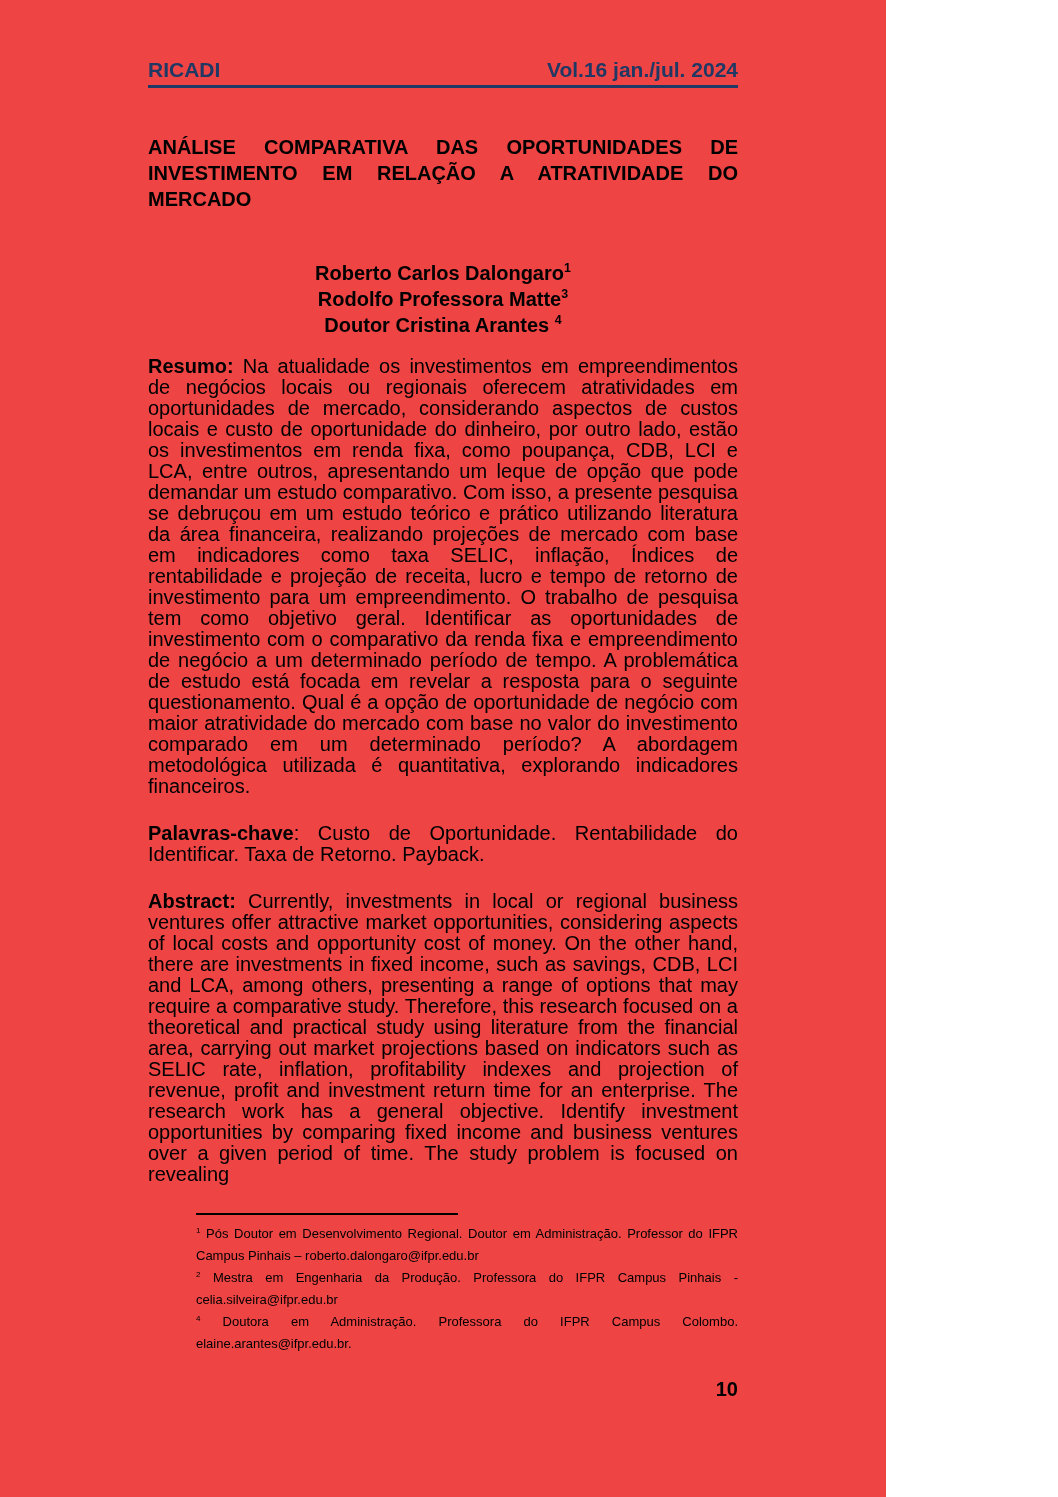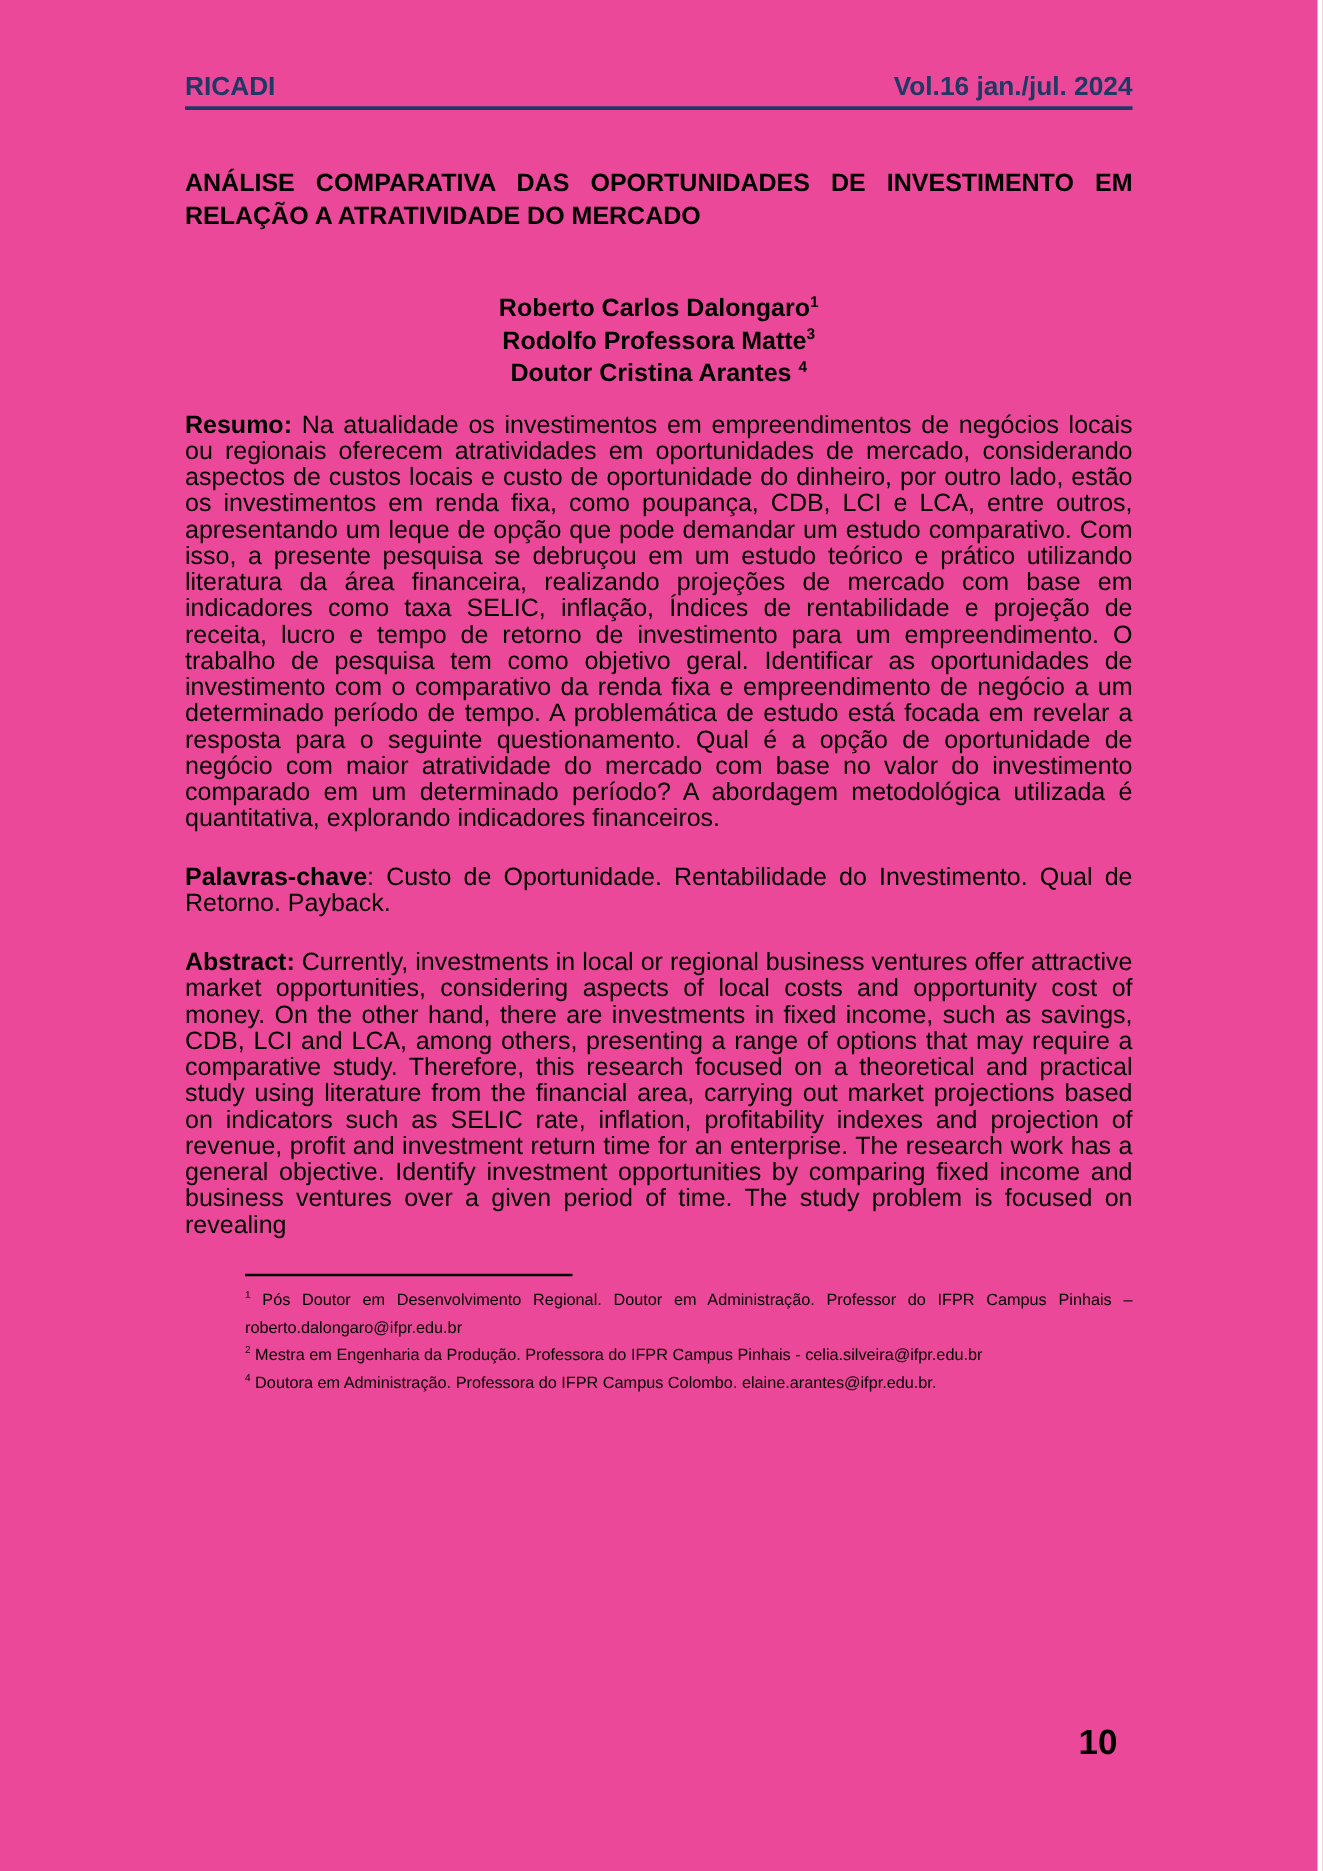--- a/index.html
+++ b/index.html
@@ -3,23 +3,23 @@
 <meta charset="utf-8">
 <style>
   * { box-sizing: border-box; }
   html, body {
     margin: 0;
     padding: 0;
     background: #ffffff;
   }
   .page {
     position: relative;
-    width: 1054px;
+    width: 886px;
     height: 1497px;
-    background: #ec4899;
+    background: #ef4444;
     font-family: "Liberation Sans", sans-serif;
     color: #000000;
     padding: 58px 148px 0 148px;
     overflow: hidden;
   }
   .header {
     display: flex;
     justify-content: space-between;
     align-items: flex-end;
     border-bottom: 3px solid #1F3864;
@@ -67,23 +67,23 @@
     border-top: 2px solid #000000;
     margin: 0 0 8px 0;
   }
   .fn {
     margin: 0;
     text-align: justify;
   }
   .page-number {
     position: absolute;
     top: 1378px;
-    right: 160px;
+    right: 148px;
     font-weight: bold;
-    font-size: 28px;
+    font-size: 20px;
   }
 </style>
 </head>
 <body>
 
 <div class="page">
 
   <div class="header">
     <span>RICADI</span>
     <span>Vol.16 jan./jul. 2024</span>
@@ -92,21 +92,21 @@
   <h1 class="title">ANÁLISE COMPARATIVA DAS OPORTUNIDADES DE INVESTIMENTO EM RELAÇÃO A ATRATIVIDADE DO MERCADO</h1>
 
   <div class="authors">
     <div class="author-line"><span>Roberto Carlos Dalongaro</span><sup>1</sup></div>
     <div class="author-line"><span>Rodolfo Professora Matte</span><sup>3</sup></div>
     <div class="author-line"><span>Doutor Cristina Arantes </span><sup>4</sup></div>
   </div>
 
   <p class="para"><b>Resumo:</b><span> Na atualidade os investimentos em empreendimentos de negócios locais ou regionais oferecem atratividades em oportunidades de mercado, considerando aspectos de custos locais e custo de oportunidade do dinheiro, por outro lado, estão os investimentos em renda fixa, como poupança, CDB, LCI e LCA, entre outros, apresentando um leque de opção que pode demandar um estudo comparativo. Com isso, a presente pesquisa se debruçou em um estudo teórico e prático utilizando literatura da área financeira, realizando projeções de mercado com base em indicadores como taxa SELIC, inflação, Índices de rentabilidade e projeção de receita, lucro e tempo de retorno de investimento para um empreendimento. O trabalho de pesquisa tem como objetivo geral. Identificar as oportunidades de investimento com o comparativo da renda fixa e empreendimento de negócio a um determinado período de tempo. A problemática de estudo está focada em revelar a resposta para o seguinte questionamento. Qual é a opção de oportunidade de negócio com maior atratividade do mercado com base no valor do investimento comparado em um determinado período? A abordagem metodológica utilizada é quantitativa, explorando indicadores financeiros.</span></p>
 
-  <p class="para"><b>Palavras-chave</b><span>: Custo de Oportunidade. Rentabilidade do Investimento. Qual de Retorno. Payback.</span></p>
+  <p class="para"><b>Palavras-chave</b><span>: Custo de Oportunidade. Rentabilidade do Identificar. Taxa de Retorno. Payback.</span></p>
 
   <p class="para"><b>Abstract:</b><span> Currently, investments in local or regional business ventures offer attractive market opportunities, considering aspects of local costs and opportunity cost of money. On the other hand, there are investments in fixed income, such as savings, CDB, LCI and LCA, among others, presenting a range of options that may require a comparative study. Therefore, this research focused on a theoretical and practical study using literature from the financial area, carrying out market projections based on indicators such as SELIC rate, inflation, profitability indexes and projection of revenue, profit and investment return time for an enterprise. The research work has a general objective. Identify investment opportunities by comparing fixed income and business ventures over a given period of time. The study problem is focused on revealing</span></p>
 
   <div class="footnotes">
     <div class="fn-rule"></div>
     <p class="fn"><sup>1</sup><span> Pós Doutor em Desenvolvimento Regional. Doutor em Administração. Professor do IFPR Campus Pinhais – roberto.dalongaro@ifpr.edu.br</span></p>
     <p class="fn"><sup>2</sup><span> Mestra em Engenharia da Produção. Professora do IFPR Campus Pinhais - celia.silveira@ifpr.edu.br</span></p>
     <p class="fn"><sup>4</sup><span> Doutora em Administração. Professora do IFPR Campus Colombo. elaine.arantes@ifpr.edu.br.</span></p>
   </div>
 

